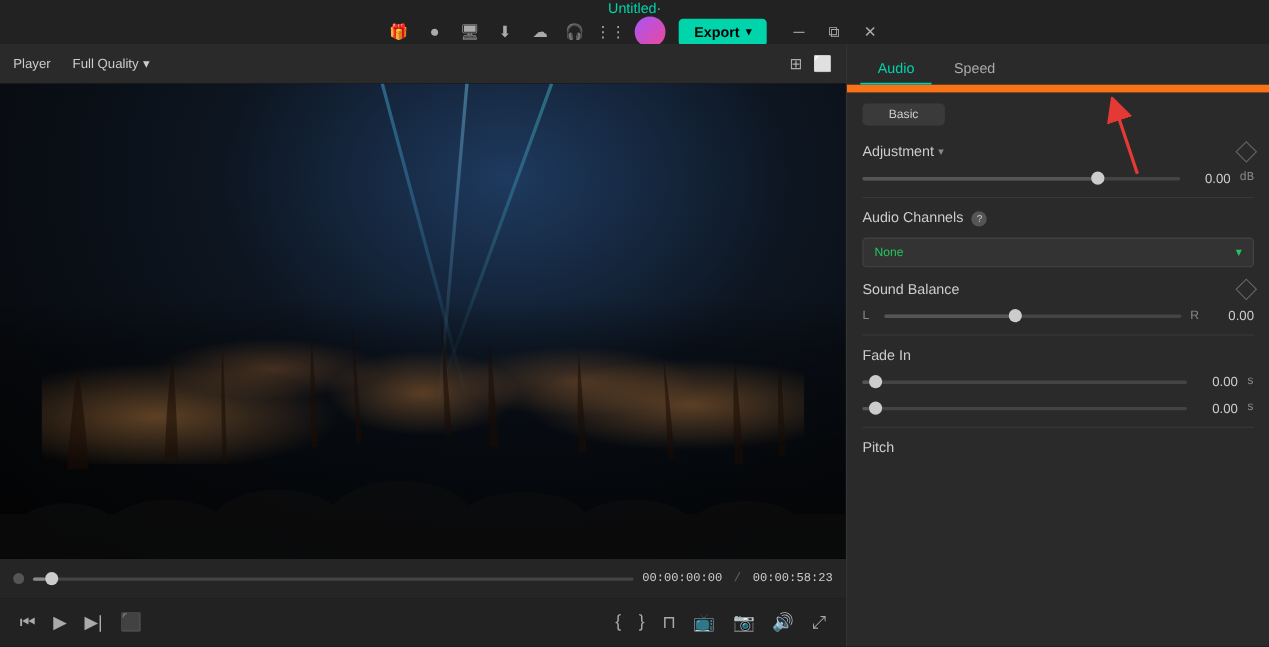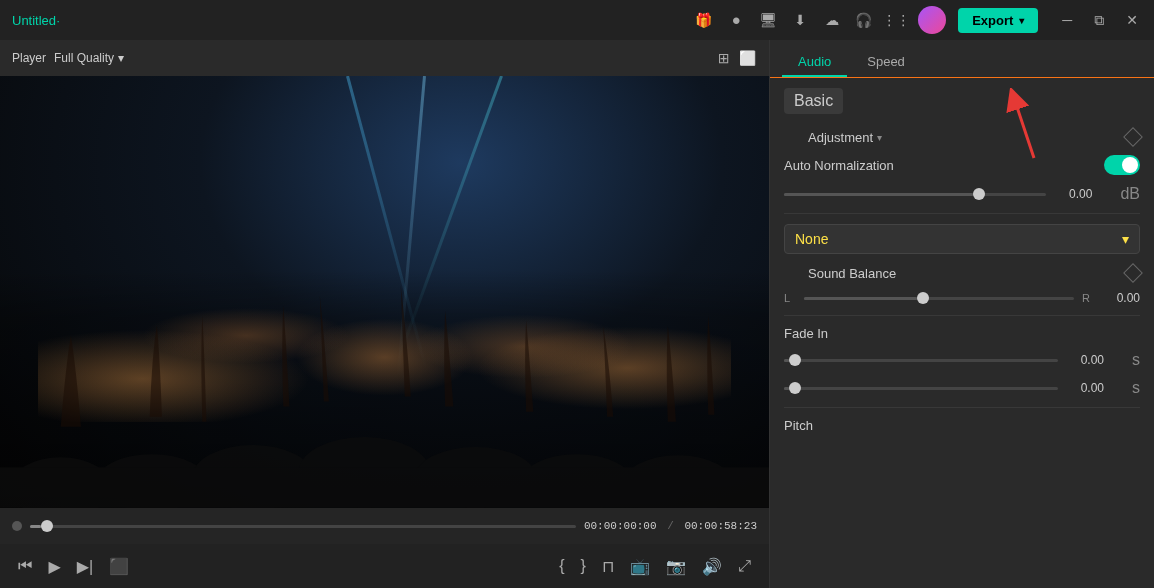--- a/index.html
+++ b/index.html
@@ -16,20 +16,21 @@
 
     
     .titlebar {
       display: flex;
       align-items: center;
       justify-content: space-between;
       background: #222222;
       height: 40px;
       padding: 0 12px;
       flex-shrink: 0;
+      flex-direction: column;
     }
     .titlebar-title {
       font-size: 13px;
       color: #cccccc;
     }
     .titlebar-title span { color: #00d4aa; }
     .titlebar-icons {
       display: flex;
       align-items: center;
       gap: 12px;
@@ -102,21 +103,21 @@
       align-items: center;
       justify-content: space-between;
       background: #2a2a2a;
       height: 36px;
       padding: 0 12px;
       flex-shrink: 0;
     }
     .player-left {
       display: flex;
       align-items: center;
-      gap: 8px;
+      gap: 20px;
     }
     .player-label {
       font-size: 12px;
       color: #ccc;
     }
     .quality-select {
       display: flex;
       align-items: center;
       gap: 4px;
       font-size: 12px;
@@ -254,21 +255,21 @@
       display: flex;
       flex-direction: column;
       flex-shrink: 0;
       border-left: 1px solid #333;
     }
 
     
     .panel-tabs {
       display: flex;
       background: #2a2a2a;
-      border-bottom: 1px solid #f97316;
+      border-bottom: 7px solid #f97316;
       padding: 8px 12px 0;
       gap: 4px;
     }
     .tab {
       padding: 6px 16px;
       font-size: 13px;
       cursor: pointer;
       border-radius: 4px 4px 0 0;
       color: #aaa;
       border-bottom: 2px solid transparent;
@@ -286,33 +287,32 @@
     }
     .panel-content::-webkit-scrollbar { width: 4px; }
     .panel-content::-webkit-scrollbar-track { background: #2a2a2a; }
     .panel-content::-webkit-scrollbar-thumb { background: #444; border-radius: 2px; }
 
     .basic-btn {
       background: #3a3a3a;
       color: #ccc;
       border: none;
       border-radius: 4px;
-      padding: 4px 10px;
-      font-size: 16px;
+      padding: 4px 24px;
+      font-size: 11px;
       cursor: pointer;
       margin-bottom: 12px;
     }
 
     .section-header {
       display: flex;
-      align-items: flex-start;
+      align-items: flex-end;
       justify-content: space-between;
       margin-bottom: 10px;
       margin-top: 4px;
-      margin-left: 24px;
     }
     .section-title {
       font-size: 13px;
       color: #ccc;
       display: flex;
       align-items: center;
       gap: 4px;
     }
     .diamond-icon-teal {
       width: 14px;
@@ -388,34 +388,35 @@
       transform: translateY(-50%);
       cursor: pointer;
     }
     .slider-value {
       font-size: 12px;
       color: #ccc;
       text-align: right;
       min-width: 38px;
     }
     .slider-unit {
-      font-size: 16px;
+      font-size: 11px;
       color: #888;
-      margin-left: 20px;
+      margin-left: 0;
+      font-family: Liberation Mono, monospace;
     }
 
     
     .dropdown {
       width: 100%;
       background: #333;
       border: 1px solid #444;
       border-radius: 4px;
       padding: 6px 10px;
-      font-size: 14px;
-      color: #fde047;
+      font-size: 11px;
+      color: #22c55e;
       display: flex;
       align-items: center;
       justify-content: space-between;
       cursor: pointer;
       margin-bottom: 12px;
     }
 
     .section-divider {
       height: 1px;
       background: #383838;
@@ -579,38 +580,40 @@
       
       <div class="section-header">
         <span class="section-title">
           <span>Adjustment</span>
           <span style="font-size:10px;color:#888">▾</span>
         </span>
         <div class="diamond-icon-teal"></div>
       </div>
 
       
-      <div class="row">
-        <span class="row-label">Auto Normalization</span>
-        <div class="toggle"></div>
-      </div>
 
       
       <div class="slider-row">
         <div class="slider-track">
           <div class="slider-fill" style="width:72%"></div>
           <div class="slider-thumb" style="left:72%"></div>
         </div>
         <span class="slider-value">0.00</span>
         <span class="slider-unit">dB</span>
       </div>
 
       <div class="section-divider"></div>
 
       
+      <div class="row">
+        <span class="row-label">
+          <span>Audio Channels</span>
+          <span style="background:#555;border-radius:50%;width:14px;height:14px;display:inline-flex;align-items:center;justify-content:center;font-size:9px;color:#ccc;margin-left:4px">?</span>
+        </span>
+      </div>
       <div class="dropdown">
         <span>None</span>
         <span>▾</span>
       </div>
 
       
       <div class="section-header">
         <span class="section-title">Sound Balance</span>
         <div class="diamond-icon-teal"></div>
       </div>

